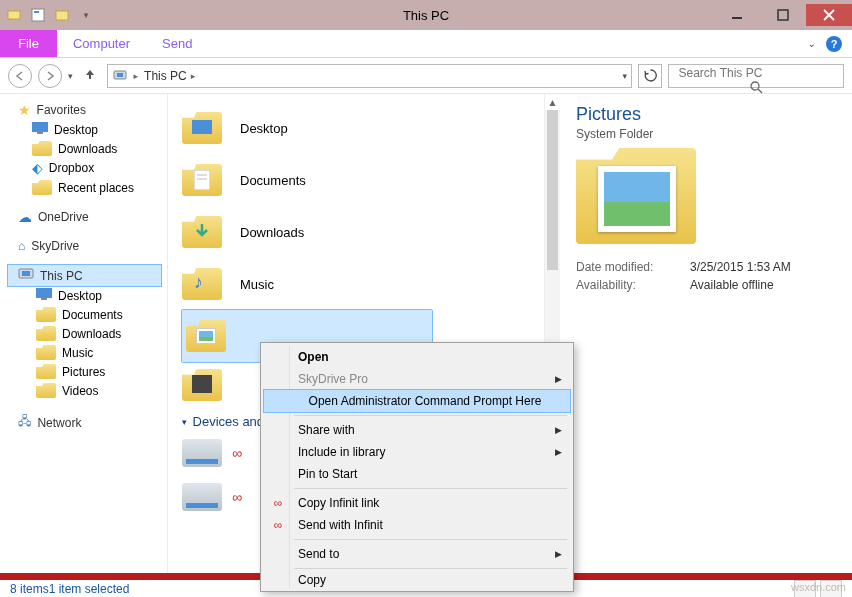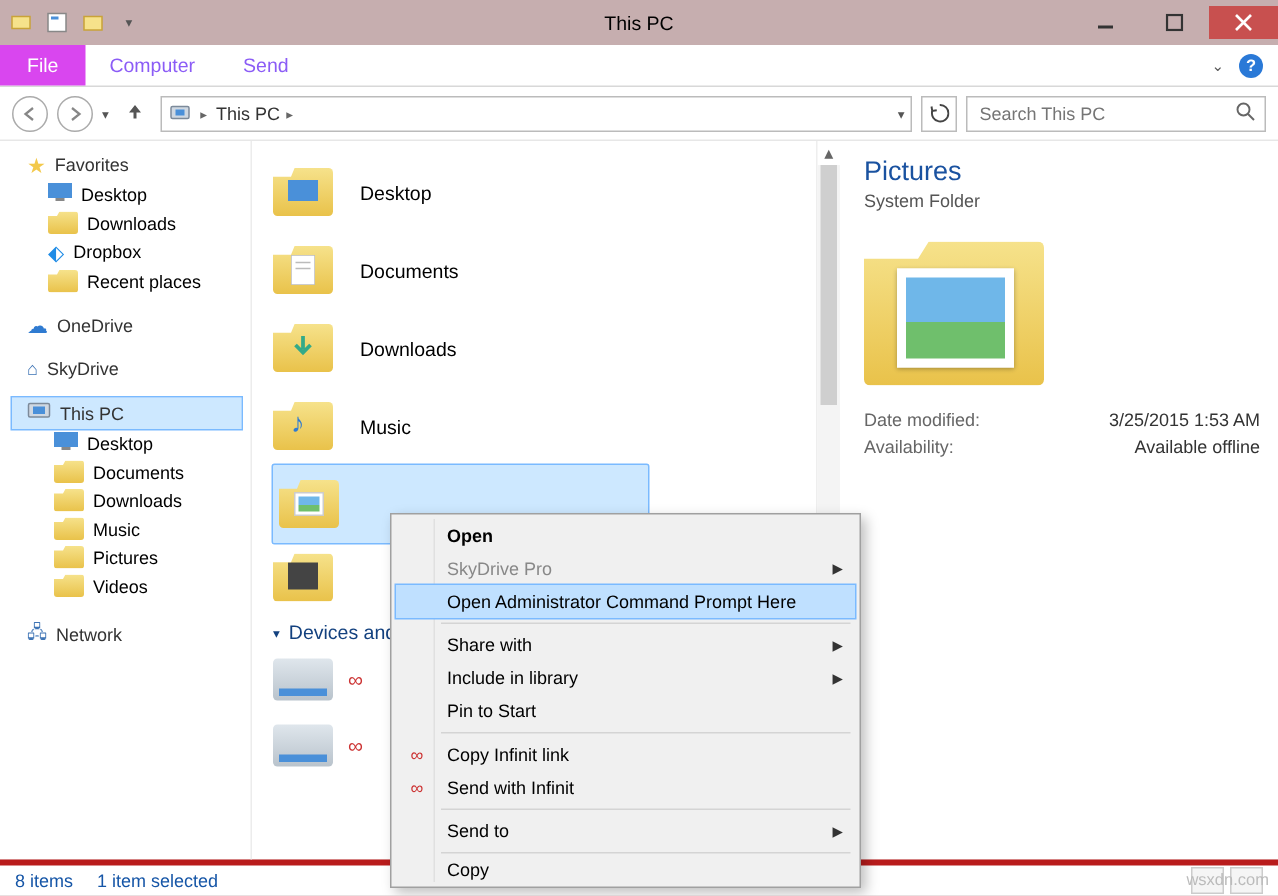--- a/index.html
+++ b/index.html
@@ -43,21 +43,21 @@
   .addressbar {
     height:36px; background:#fff; border-bottom:1px solid #e7e7e7;
     display:flex; align-items:center; gap:6px; padding:0 8px;
   }
   .navcircle { width:24px; height:24px; border:1px solid #888; border-radius:50%; display:flex; align-items:center; justify-content:center; color:#555; opacity:.7; }
   .uparrow { color:#555; padding:0 4px; }
   .addrbox { flex:1; height:24px; border:1px solid #bbb; display:flex; align-items:center; padding:0 4px; gap:6px; }
   .crumb { display:flex; align-items:center; gap:4px; color:#333; }
   .crumbsep { color:#666; }
   .refbtn { width:24px; height:24px; border:1px solid #bbb; display:flex; align-items:center; justify-content:center; color:#444; }
-  .searchbox { width:200px; height:24px; border:1px solid #bbb; display:flex; align-items:center; padding:0 6px; color:#888; position:relative; }
+  .searchbox { width:176px; height:24px; border:1px solid #bbb; display:flex; align-items:center; padding:0 6px; color:#888; position:relative;flex-direction:column; }
   .searchbox input { border:none; outline:none; flex:1; font-size:12px; color:#333; background:transparent; }
   .searchbox .mag { color:#666; }
   .body {
     display:flex; height:calc(597px - 30px - 28px - 36px - 24px);
     background:#fff;
   }
   .nav {
     width:168px; border-right:1px solid #ececec; padding:6px 0; overflow:hidden;
   }
   .navgroup { padding-left:18px; margin-bottom:10px; }
@@ -85,42 +85,42 @@
     display:flex; flex-direction:column; align-items:center;
     border-left:1px solid #eee;
   }
   .scrollbar .sarrow { width:100%; height:16px; display:flex; align-items:center; justify-content:center; color:#666; }
   .scrollbar .track { flex:1; width:100%; background:#f4f4f4; position:relative; }
   .scrollbar .thumb { position:absolute; left:2px; right:2px; top:0; height:160px; background:#cfcfcf; }
   .details {
     flex:1; padding:10px 12px 0 16px;
   }
   .dethdr { font-size:18px; color:#1a52a0; margin-bottom:2px; }
-  .detsub { color:#555; margin-bottom:20px; }
+  .detsub { color:#555; margin-bottom:7px; }
   .thumb198 { width:120px; height:96px; margin:6px 0 14px 0; position:relative; }
   .folderback {
     position:absolute; inset:0;
     background:linear-gradient(#f6e28b,#e9c24a);
     clip-path: polygon(0% 12%, 30% 12%, 36% 0%, 100% 0%, 100% 100%, 0% 100%);
     border-radius:4px;
   }
   .folderphoto {
     position:absolute; left:22px; top:18px; width:78px; height:66px;
     background:#fff; border:2px solid #fff; box-shadow:0 1px 3px rgba(0,0,0,.3);
   }
   .folderphoto::after{
     content:""; position:absolute; inset:4px;
     background:linear-gradient(#6fb7e9 55%, #6fbf6c 55%);
   }
-  .metarow { display:flex; gap:24px; padding:2px 0;justify-content:space-between; }
+  .metarow { display:flex; gap:24px; padding:2px 0; }
   .metarow .k { color:#666; width:90px; }
   .metarow .v { color:#333; }
   .statusbar {
-    height:24px; border-top:4px solid #b91c1c; background:#fff;
-    display:flex; align-items:center; padding:0 10px; gap:16px; color:#1656a7;
+    height:24px; border-top:7px solid #b91c1c; background:#fff;
+    display:flex; align-items:center; padding:0 10px; color:#1656a7;
   }
   .statusbar .r { margin-left:auto; display:flex; gap:4px; }
   .viewbtn { width:22px; height:18px; border:1px solid #ccc; background:#f5f5f5; }
 
   
   .ctx {
     position:absolute; left:260px; top:342px; width:314px;
     background:#f0f0f0; border:1px solid #a0a0a0;
     box-shadow:3px 3px 8px rgba(0,0,0,.25);
     padding:3px;
@@ -129,21 +129,21 @@
   .ctx .gutter {
     position:absolute; left:3px; top:3px; bottom:3px; width:26px;
     background:#f0f0f0; border-right:1px solid #e0e0e0;
   }
   .ctxitem {
     position:relative; height:22px; display:flex; align-items:center;
     padding-left:34px; padding-right:18px; font-size:12px;
   }
   .ctxitem.bold { font-weight:600; }
   .ctxitem.disabled { color:#888; }
-  .ctxitem.hl { background:#bfe0ff; outline:1px solid #7abaff; }
+  .ctxitem.hl { background:#bfe0ff; outline:1px solid #7abaff;justify-content:center; }
   .ctxsep { height:1px; background:#d4d4d4; margin:3px 3px 3px 30px; }
   .ctxarrow { position:absolute; right:8px; font-size:9px; color:#333; }
   .ctxicon {
     position:absolute; left:6px; width:16px; height:16px;
     display:flex; align-items:center; justify-content:center; font-size:12px;
   }
 
   
   .folder-mini {
     width:20px; height:15px;

